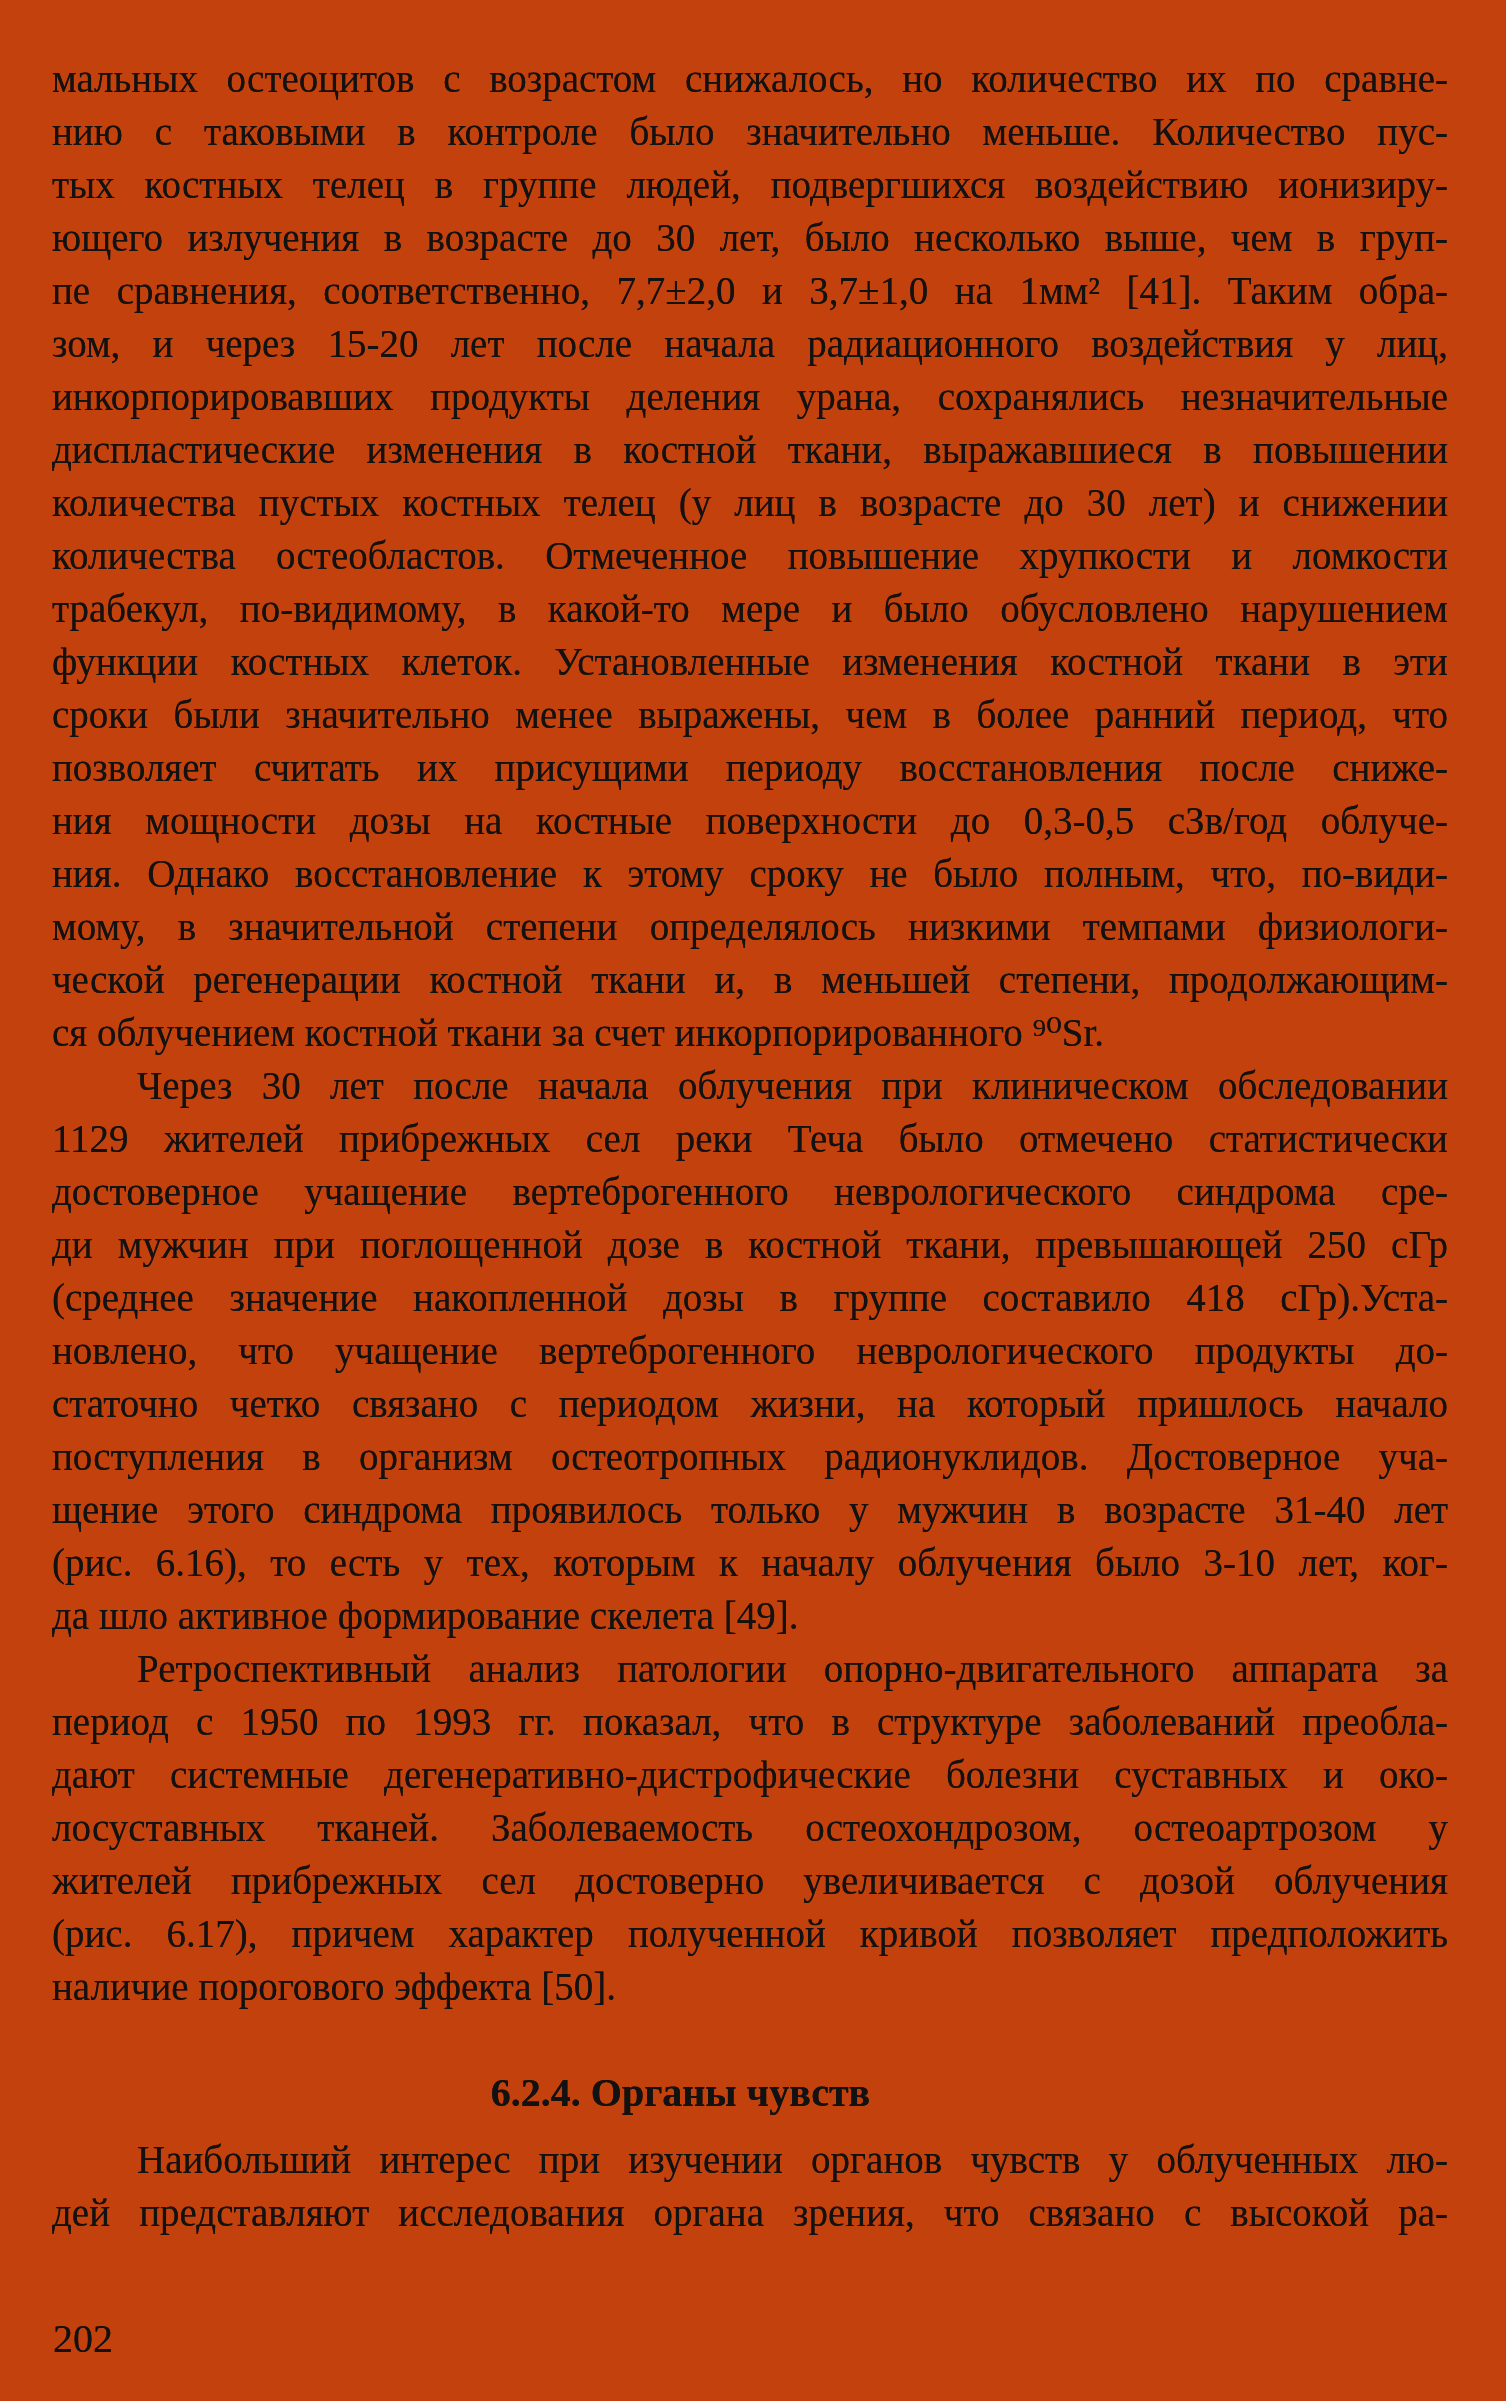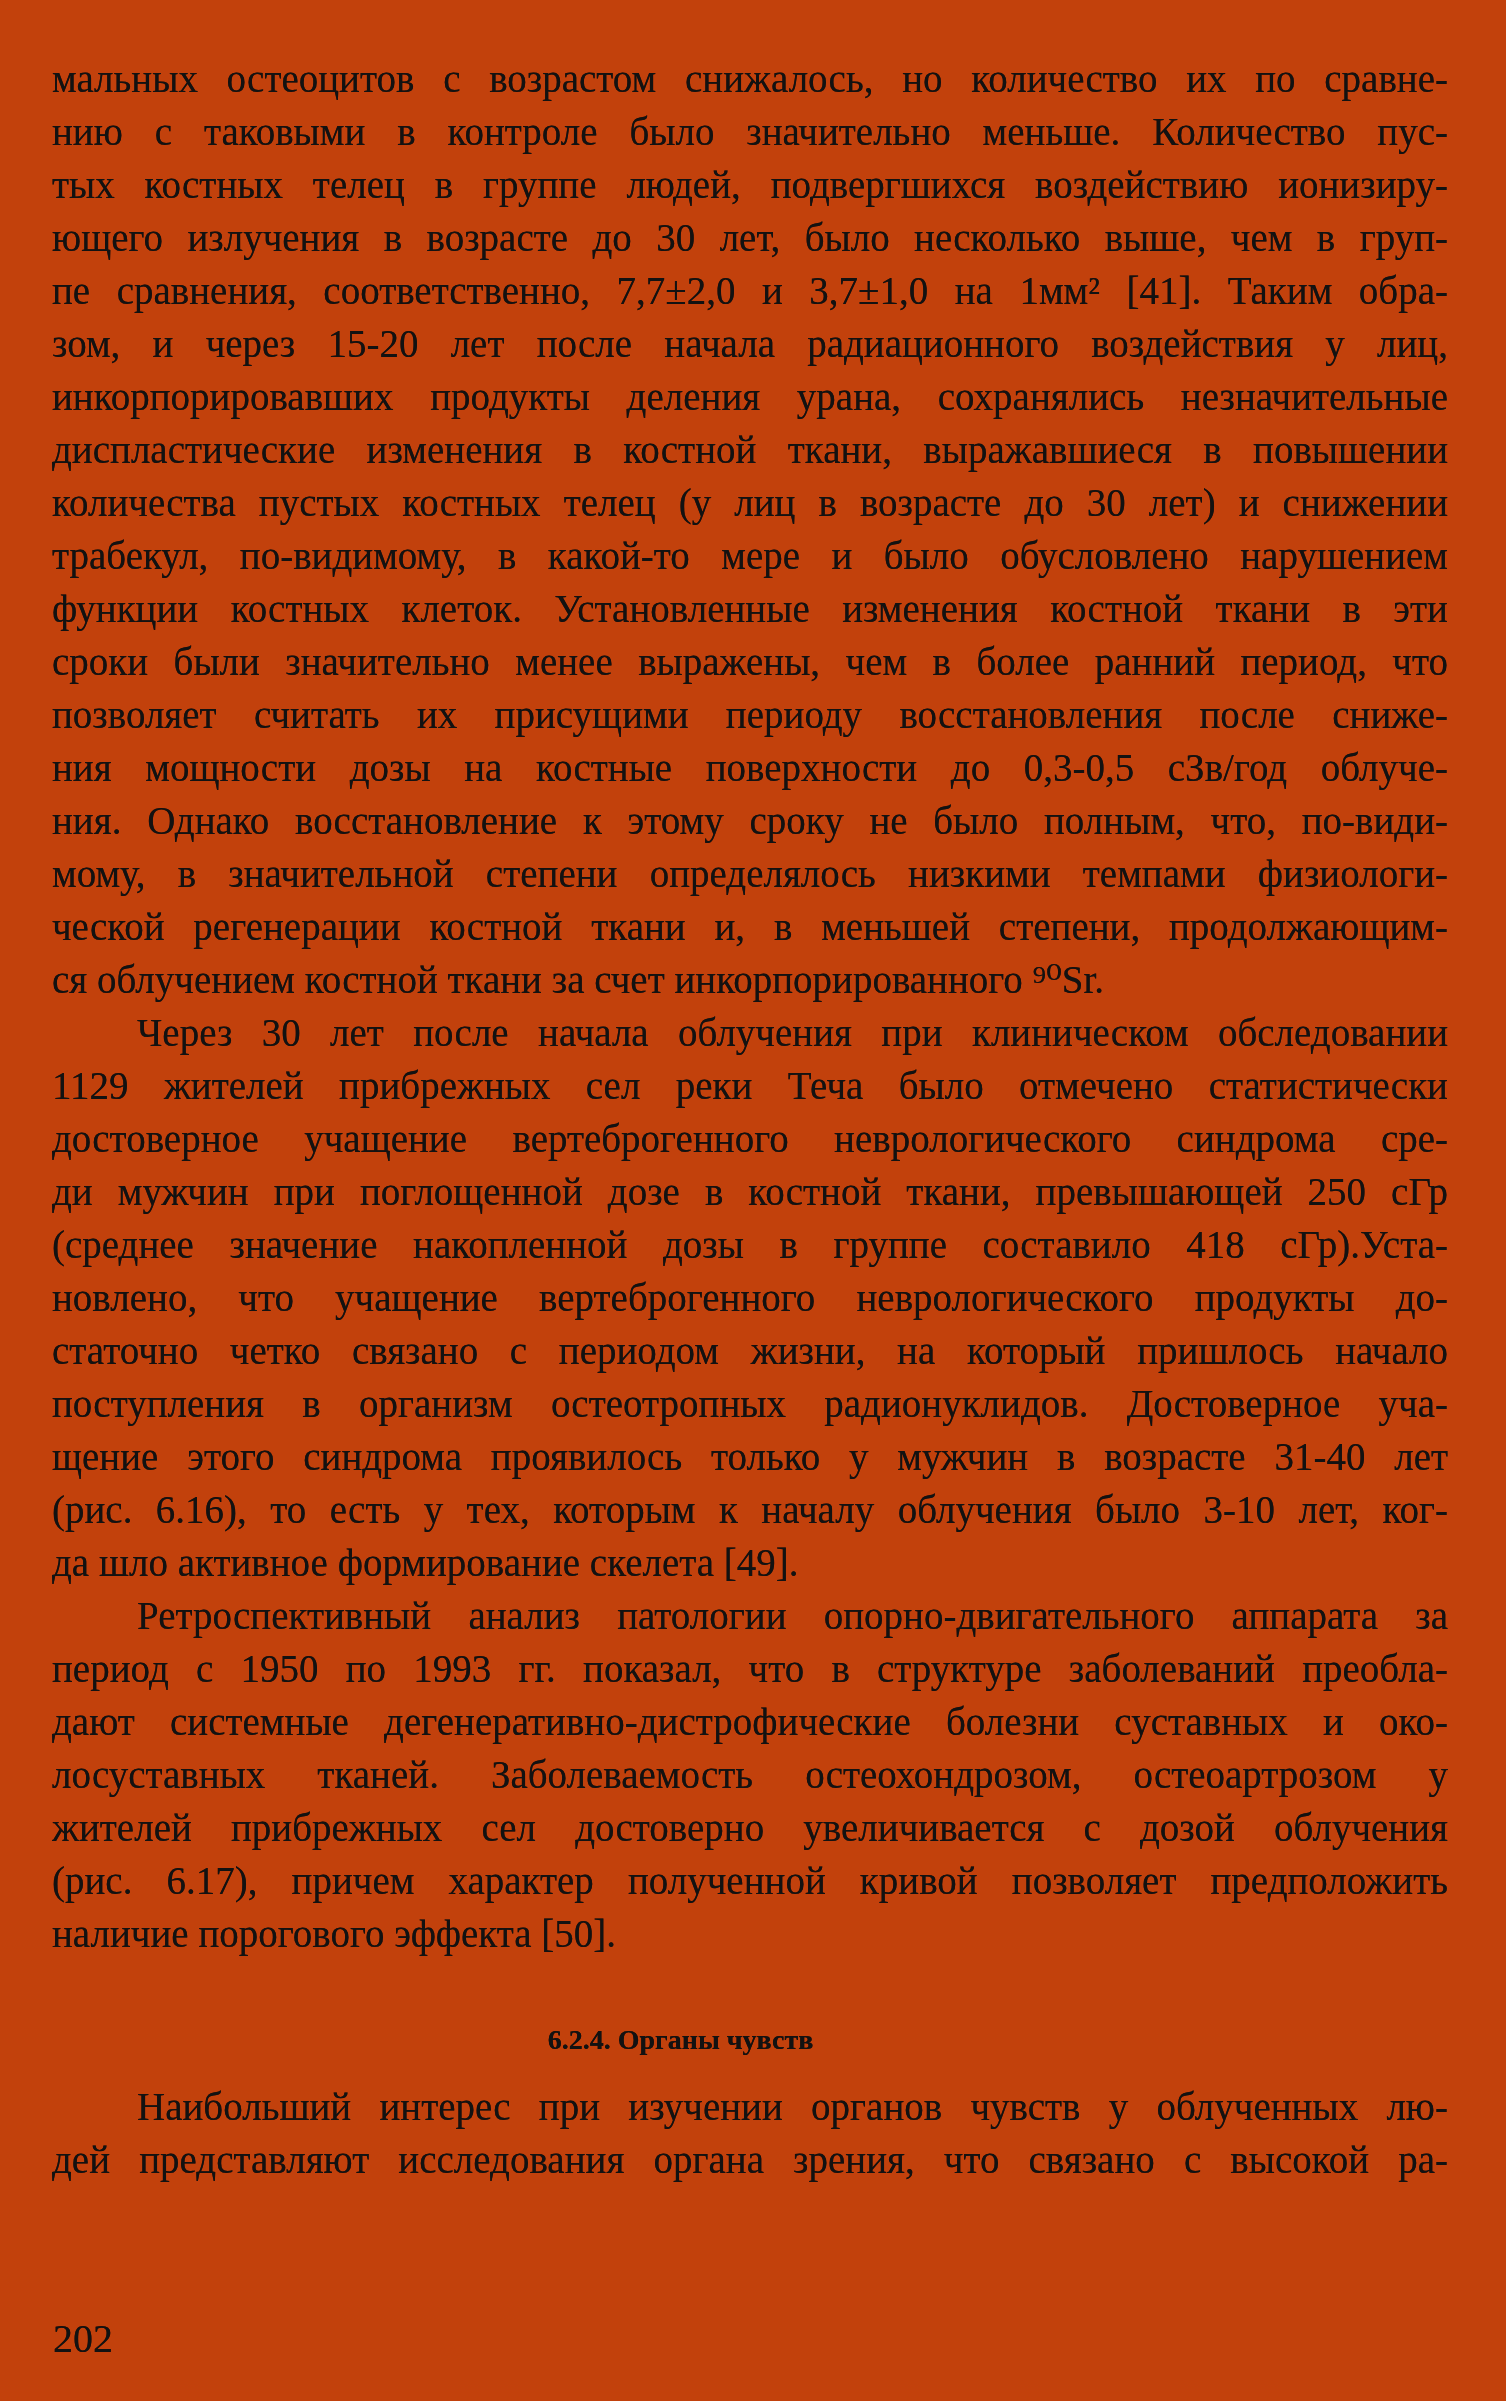--- a/index.html
+++ b/index.html
@@ -36,21 +36,21 @@
     text-indent: 85px;
   }
   .line.para-end {
     text-align-last: left;
   }
   .heading {
     margin: 52px 0 0 0;
     padding-right: 139px;
     height: 55px;
     line-height: 55px;
-    font-size: 28px;
+    font-size: 40px;
     font-weight: 700;
     text-align: center;
     text-shadow: 0 0 0.5px rgba(0,0,0,0.75);
   }
   #lines-bottom {
     margin-top: 13px;
   }
   .pagenum {
     position: absolute;
     left: 53px;
@@ -68,20 +68,21 @@
     <div id="lines-top">
         <div class="line">мальных остеоцитов с возрастом снижалось, но количество их по сравне-</div>
         <div class="line">нию с таковыми в контроле было значительно меньше. Количество пус-</div>
         <div class="line">тых костных телец в группе людей, подвергшихся воздействию ионизиру-</div>
         <div class="line">ющего излучения в возрасте до 30 лет, было несколько выше, чем в груп-</div>
         <div class="line">пе сравнения, соответственно, 7,7±2,0 и 3,7±1,0 на 1мм² [41]. Таким обра-</div>
         <div class="line">зом, и через 15-20 лет после начала радиационного воздействия у лиц,</div>
         <div class="line">инкорпорировавших продукты деления урана, сохранялись незначительные</div>
         <div class="line">диспластические изменения в костной ткани, выражавшиеся в повышении</div>
         <div class="line">количества пустых костных телец (у лиц в возрасте до 30 лет) и снижении</div>
+        <div class="line">количества остеобластов. Отмеченное повышение хрупкости и ломкости</div>
         <div class="line">трабекул, по-видимому, в какой-то мере и было обусловлено нарушением</div>
         <div class="line">функции костных клеток. Установленные изменения костной ткани в эти</div>
         <div class="line">сроки были значительно менее выражены, чем в более ранний период, что</div>
         <div class="line">позволяет считать их присущими периоду восстановления после сниже-</div>
         <div class="line">ния мощности дозы на костные поверхности до 0,3-0,5 сЗв/год облуче-</div>
         <div class="line">ния. Однако восстановление к этому сроку не было полным, что, по-види-</div>
         <div class="line">мому, в значительной степени определялось низкими темпами физиологи-</div>
         <div class="line">ческой регенерации костной ткани и, в меньшей степени, продолжающим-</div>
         <div class="line para-end">ся облучением костной ткани за счет инкорпорированного ⁹⁰Sr.</div>
         <div class="line indent">Через 30 лет после начала облучения при клиническом обследовании</div>

